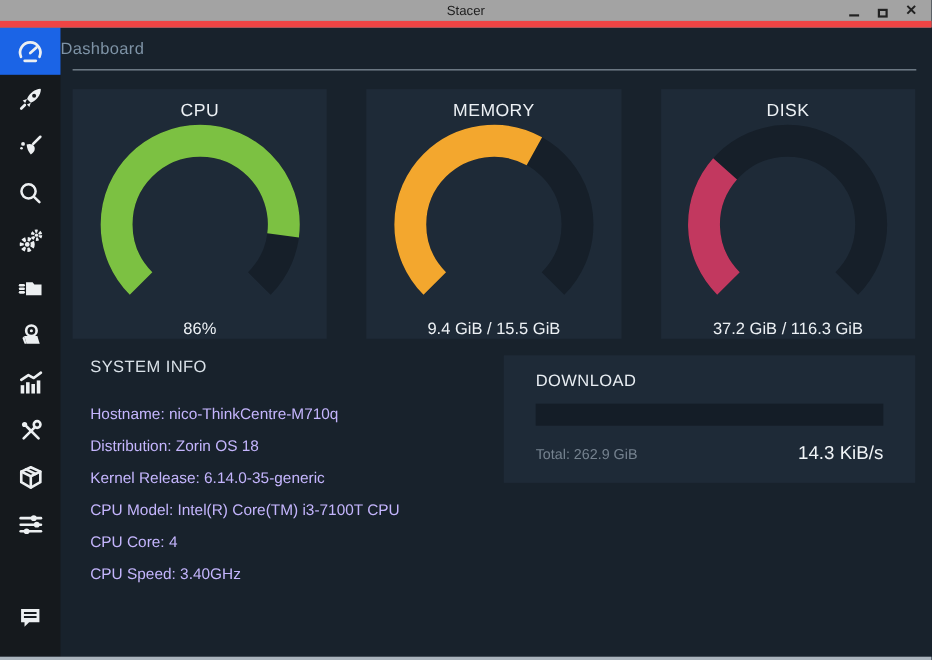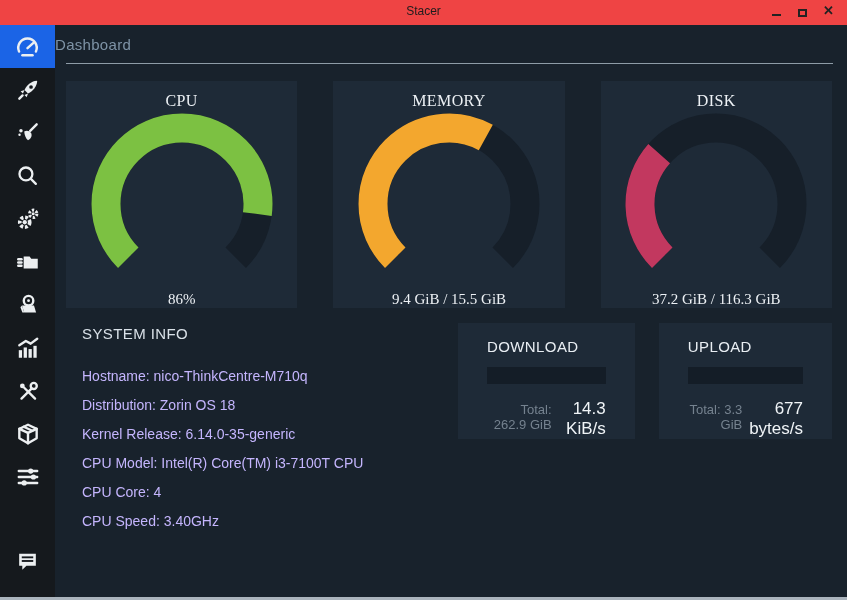--- a/index.html
+++ b/index.html
@@ -4,22 +4,22 @@
 <style>
   html,body{margin:0;padding:0;}
   body{
     width:847px;height:600px;overflow:hidden;
     font-family:"Liberation Sans",sans-serif;
     background:#18222c;position:relative;
     -webkit-font-smoothing:antialiased;
   }
   
   .titlebar{
-    height:25px;background:#ef4444;display:flex;align-items:center;
-    position:relative;border-bottom:4px solid #ef4444;box-sizing:border-box;
+    height:25px;background:#a3a3a3;display:flex;align-items:center;
+    position:relative;border-bottom:6px solid #ef4444;box-sizing:border-box;
   }
   .titlebar-title{
     position:absolute;left:0;right:0;text-align:center;
     font-size:12px;color:#1d1d1d;
   }
   .win-controls{margin-left:auto;display:flex;align-items:center;gap:13px;padding-right:12px;position:relative;z-index:2;}
   .win-btn{width:13px;height:13px;display:flex;align-items:flex-end;justify-content:center;cursor:default;}
   .wb-min{width:9px;height:2px;background:#222;margin-bottom:1px;}
   .wb-max{width:9px;height:8px;border:2px solid #222;box-sizing:border-box;margin-bottom:0;}
   .wb-close{font-size:13px;line-height:13px;color:#222;font-weight:700;}
@@ -38,36 +38,36 @@
   .side-item svg{display:block;}
   .side-item .ic{stroke:#eceff1;fill:none;stroke-width:2.2;stroke-linecap:round;stroke-linejoin:round;}
   .side-item .icf{fill:#eceff1;stroke:none;}
   .side-item.feedback{margin-top:auto;margin-bottom:14px;}
   
   .main{flex:1;display:flex;flex-direction:column;min-width:0;}
   .page-header{height:38px;display:flex;align-items:center;justify-content:flex-start;position:relative;}
   .page-title{font-size:15px;color:#7e93a6;letter-spacing:.3px;}
   .header-rule{border-bottom:1px solid #8e9ca7;margin:0 14px 0 11px;}
   
-  .gauge-row{display:flex;gap:36px;margin:17px 15px 0 11px;font-family:Liberation Serif, serif;}
+  .gauge-row{display:flex;gap:36px;margin:17px 15px 0 11px;}
   .gauge-card{
     flex:1;background:#1e2a37;height:227px;display:flex;flex-direction:column;
     align-items:center;box-sizing:border-box;padding-top:11px;
   }
   .gauge-title{font-size:16px;color:#edf1f5;letter-spacing:.4px;}
   .gauge-svg{margin-top:2px;}
   .gauge-track{fill:none;stroke:#161f29;stroke-width:29;}
   .gauge-val-arc{fill:none;stroke-width:29;}
   .gauge-value{font-size:15px;color:#edf1f5;margin-top:auto;margin-bottom:0;}
   
   .lower{display:flex;margin:15px 15px 0 11px;}
   .sysinfo{flex:1;padding-left:16px;padding-top:2px;}
   .sysinfo-title{font-size:15px;color:#d9e1e8;letter-spacing:.4px;margin-bottom:20px;}
   .sysinfo-row{font-size:14px;color:#c4b5fd;line-height:29px;white-space:nowrap;}
-  .net-col{width:374px;display:flex;flex-direction:row;gap:24px;flex-shrink:0;}
+  .net-col{width:374px;display:flex;flex-direction:column;gap:8px;flex-shrink:0;}
   .net-card{
     background:#1e2a37;height:116px;box-sizing:border-box;
     padding:15px 29px 0 29px;display:flex;flex-direction:column;
   }
   .net-title{font-size:15px;color:#e9eef3;letter-spacing:.4px;}
   .net-bar{height:20px;background:#141d27;margin-top:12px;position:relative;overflow:hidden;}
   .net-bar-fill{position:absolute;left:0;top:0;bottom:0;background:#1b64e6;width:0;}
   .net-bottom{display:flex;align-items:baseline;justify-content:space-between;margin-top:15px;text-align:right;}
   .net-total{font-size:13px;color:#75828f;}
   .net-speed{font-size:17px;color:#f0f4f7;}
@@ -259,29 +259,19 @@
           <div class="net-title">DOWNLOAD</div>
           <div class="net-bar">
             <div class="net-bar-fill" style="width: 0%;"></div>
           </div>
           <div class="net-bottom">
             <div class="net-total">Total: 262.9 GiB</div>
             <div class="net-speed">14.3 KiB/s</div>
           </div>
         </div>
 
-        <div class="net-card">
-          <div class="net-title">UPLOAD</div>
-          <div class="net-bar">
-            <div class="net-bar-fill" style="width: 0%;"></div>
-          </div>
-          <div class="net-bottom">
-            <div class="net-total">Total: 3.3 GiB</div>
-            <div class="net-speed">677 bytes/s</div>
-          </div>
-        </div>
 
       </div>
     </div>
   </div>
 </div>
 
 <div class="bottom-strip"></div>
 
 </body></html>

